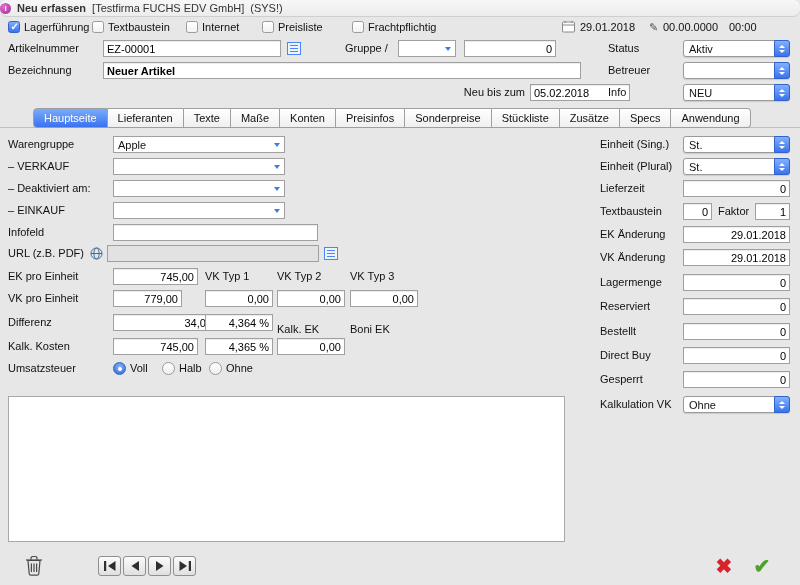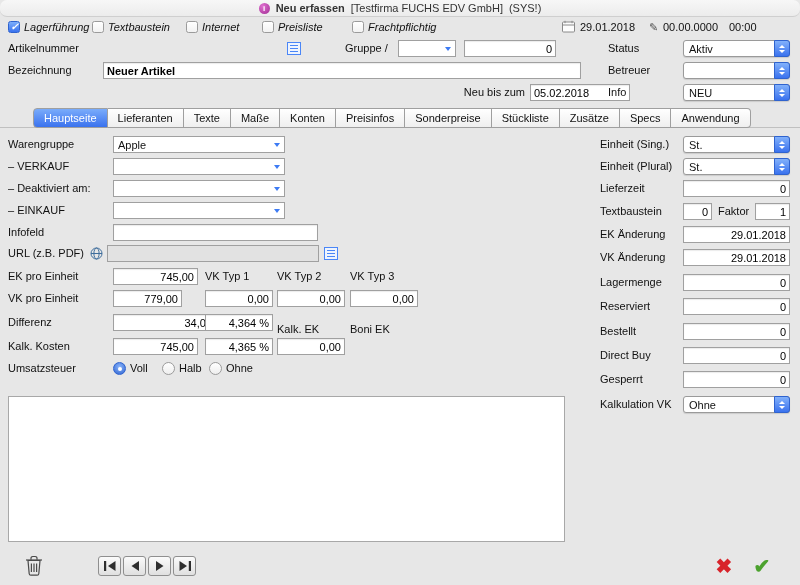--- a/index.html
+++ b/index.html
@@ -1,21 +1,21 @@
 <!DOCTYPE html>
 <html><head>
 <meta charset="utf-8">
 <style>
   html,body{margin:0;padding:0;background:#9a9a9a;}
   .window{position:relative;width:800px;height:585px;background:#e7e7e7;
     font-family:"Liberation Sans",sans-serif;font-size:11px;color:#111;overflow:hidden;}
   
   .titlebar{position:absolute;top:0;left:0;right:0;height:16px;
     background:linear-gradient(#f7f7f7,#ececec);border-bottom:1px solid #cfcfcf;
-    display:flex;align-items:center;justify-content:center;gap:6px;color:#333;border-radius:7px;}
+    display:flex;align-items:center;gap:6px;color:#333;border-radius:7px;}
   .app-dot{width:11px;height:11px;border-radius:50%;
     background:radial-gradient(circle at 35% 30%,#e070d0,#a12d94);
     color:#fff;font-size:8px;line-height:11px;text-align:center;font-weight:bold;}
   .app-dot::after{content:"i";}
   
   .lbl,.txt{position:absolute;white-space:nowrap;line-height:17px;height:17px;}
   .inp{position:absolute;height:17px;box-sizing:border-box;border:1px solid #a0a0a0;
     background:#fff;font:inherit;font-size:11px;padding:0 3px;border-radius:0;
     box-shadow:inset 0 1px 1px rgba(0,0,0,.08);}
   .inp.num{text-align:right;}
@@ -29,21 +29,21 @@
     border-radius:3px;background:#fff;display:flex;align-items:center;padding-left:5px;
     cursor:default;box-shadow:0 1px 1px rgba(0,0,0,.12);}
   .popup-btn{position:absolute;right:-1px;top:-1px;bottom:-1px;width:16px;
     background:linear-gradient(#82b1fb,#3a72ee);border-radius:0 3px 3px 0;
     display:flex;flex-direction:column;align-items:center;justify-content:center;gap:2px;
     border:1px solid #2f63cf;box-sizing:border-box;}
   .tri-up{width:0;height:0;border-left:3px solid transparent;border-right:3px solid transparent;
     border-bottom:3.5px solid #fff;}
   .tri-down{width:0;height:0;border-left:3px solid transparent;border-right:3px solid transparent;
     border-top:3.5px solid #fff;}
-  .cb{position:absolute;display:flex;align-items:center;gap:4px;height:14px;cursor:default;font-style:italic;}
+  .cb{position:absolute;display:flex;align-items:center;gap:4px;height:14px;cursor:default;}
   .cb-box{width:12px;height:12px;box-sizing:border-box;border:1px solid #9b9b9b;
     border-radius:2.5px;background:linear-gradient(#fff,#f2f2f2);position:relative;}
   .cb-box.checked{background:linear-gradient(#7caefb,#3a72ee);border-color:#2f63cf;}
   .cb-box.checked::after{content:"✓";position:absolute;left:1.5px;top:-1px;color:#fff;
     font-size:10px;font-weight:bold;}
   .radio-item{position:absolute;display:flex;align-items:center;gap:4px;height:14px;}
   .radio{width:13px;height:13px;border-radius:50%;box-sizing:border-box;
     border:1px solid #9b9b9b;background:linear-gradient(#fff,#eee);position:relative;}
   .radio.selected{background:radial-gradient(circle at 50% 35%,#8ab5fc,#2f63cf);
     border-color:#2f63cf;}
@@ -108,20 +108,21 @@
         <path d="M0.5 5h12" stroke="#8a8a8a" fill="none"></path>
         <path d="M3 0.8v2.4M10 0.8v2.4" stroke="#8a8a8a" fill="none"></path>
       </svg>
   </span>
   <span class="txt" style="left:580px;top:19px">29.01.2018</span>
   <span class="txt" style="left:649px;top:19px;color:#555">✎</span>
   <span class="txt" style="left:663px;top:19px">00.00.0000</span>
   <span class="txt" style="left:729px;top:19px">00:00</span>
 
   <span class="lbl" style="left:8px;top:40px">Artikelnummer</span>
+  <input class="inp" style="left: 103px; top: 40px; width: 178px;" value="EZ-00001">
   <button class="iconbtn" style="left:286px;top:41px;width:16px;height:15px">
     <span class="icon" style="position:static">
       <svg width="14" height="13" viewBox="0 0 14 13">
           <rect x="0.5" y="0.5" width="13" height="12" fill="#eef4fe" stroke="#4a86f7"></rect>
           <path d="M3 3.5h8M3 6.5h8M3 9.5h8" stroke="#4a86f7" fill="none"></path>
         </svg>
     </span>
   </button>
   <span class="lbl" style="left:345px;top:40px">Gruppe /</span>
   <div class="combo" style="left:398px;top:40px;width:58px">

